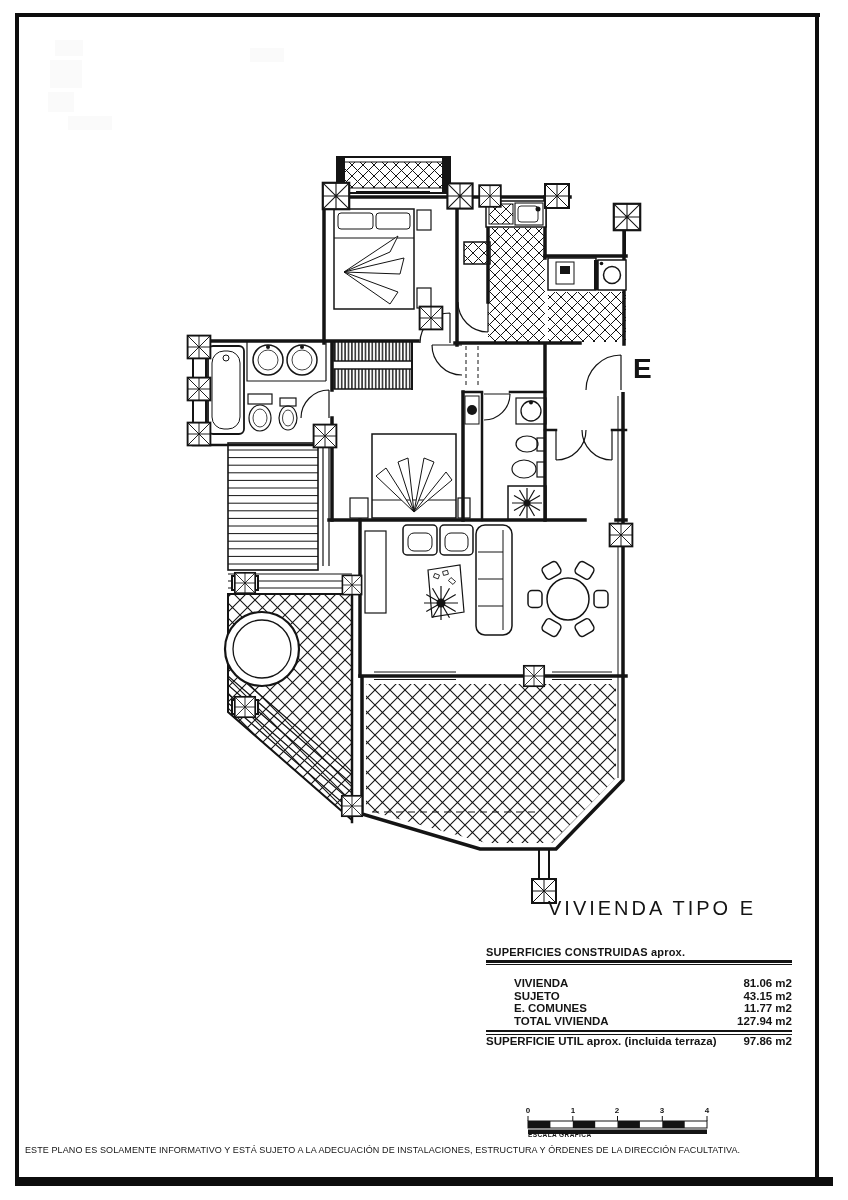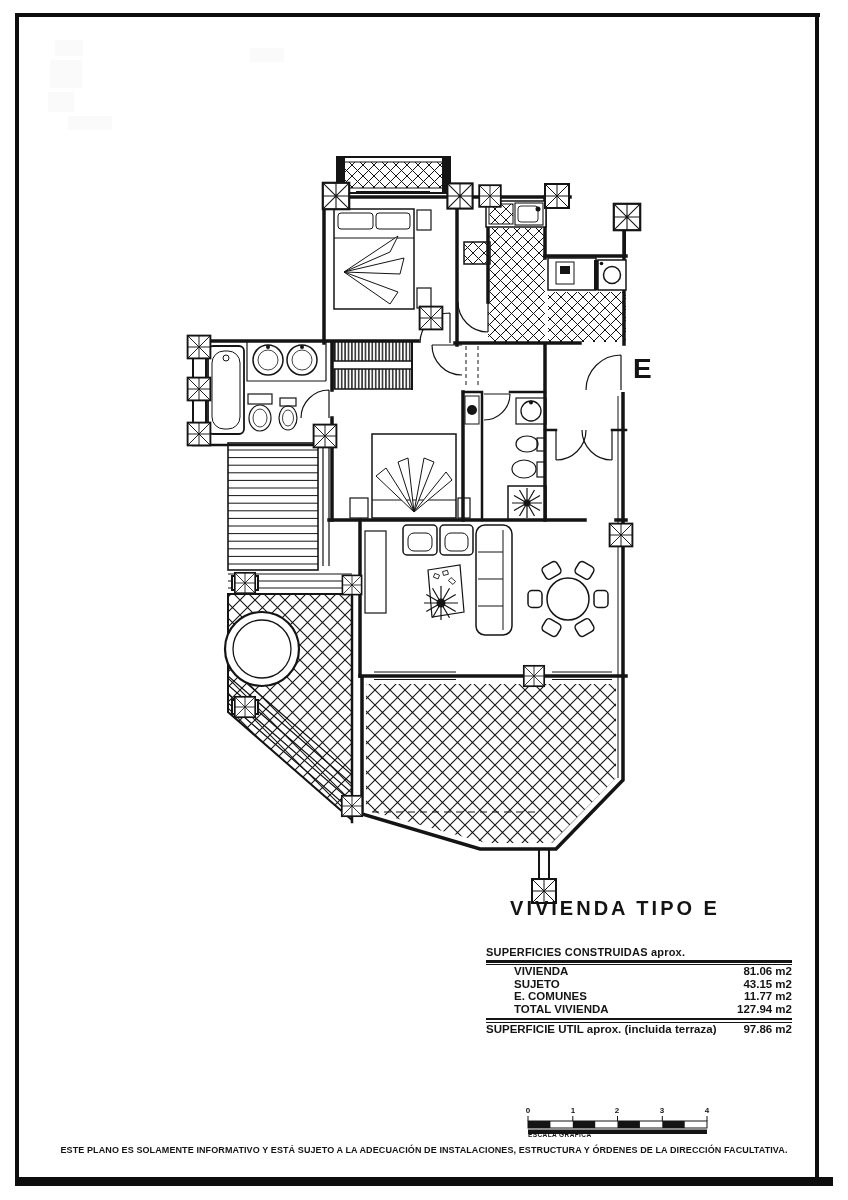--- a/index.html
+++ b/index.html
@@ -9,38 +9,38 @@
   
   .frame-top{left:15px;top:13px;width:805px;height:4px;background:#0d0d0d;}
   .frame-left{left:15px;top:13px;width:4px;height:1172px;background:#0d0d0d;}
   .frame-right{left:815px;top:13px;width:4px;height:1172px;background:#0d0d0d;}
   .frame-bottom{left:15px;top:1177px;width:818px;height:9px;background:#0d0d0d;}
   
   .wm{background:#fafafa;}
   
   #unit-letter{left:633px;top:353px;font-size:28px;font-weight:bold;letter-spacing:1px;}
   
-  #title1{left:445px;top:897px;width:340px;text-align:center;font-size:20px;font-weight:bold;letter-spacing:3px;}
+  #title1{left:482px;top:897px;width:340px;text-align:center;font-size:20px;font-weight:normal;letter-spacing:3px;}
   #title2{left:470px;top:923px;width:340px;text-align:center;font-size:16px;font-weight:bold;letter-spacing:2.5px;}
   
   #areas{left:486px;top:946px;width:306px;font-weight:bold;}
   #areas .hd{font-size:11px;letter-spacing:.2px;}
   .rule-thick{height:2.5px;background:#141414;margin-top:2px;}
   .rule-thin{height:1.2px;background:#141414;margin-top:1.5px;}
   .trow{font-size:11.5px;line-height:12.6px;position:relative;}
   .trow .lb{padding-left:28px;}
   .trow .vl{position:absolute;right:0;top:0;}
-  #areas .rows{margin-top:0;}
+  #areas .rows{margin-top:12px;}
   #areas .foot{}
   #areas .foot .lb{padding-left:0;}
   
   .tick{width:12px;text-align:center;font-size:8px;font-weight:bold;top:1106px;}
   #scale-caption{left:528px;top:1131px;font-size:6.5px;font-weight:bold;letter-spacing:.4px;}
   
-  #disc{left:25px;top:1145px;width:798px;text-align:center;font-weight:bold;}
+  #disc{left:25px;top:1145px;width:798px;text-align:left;font-weight:normal;}
   #disc .l1{font-size:9px;letter-spacing:.1px;}
   #disc .l2{font-size:9px;margin-top:3px;letter-spacing:.1px;}
   svg{position:absolute;left:0;top:0;}
 </style>
 </head>
 <body>
 
 <div id="page">
 
   <div class="abs wm" style="left:55px;top:40px;width:28px;height:16px;"></div>

